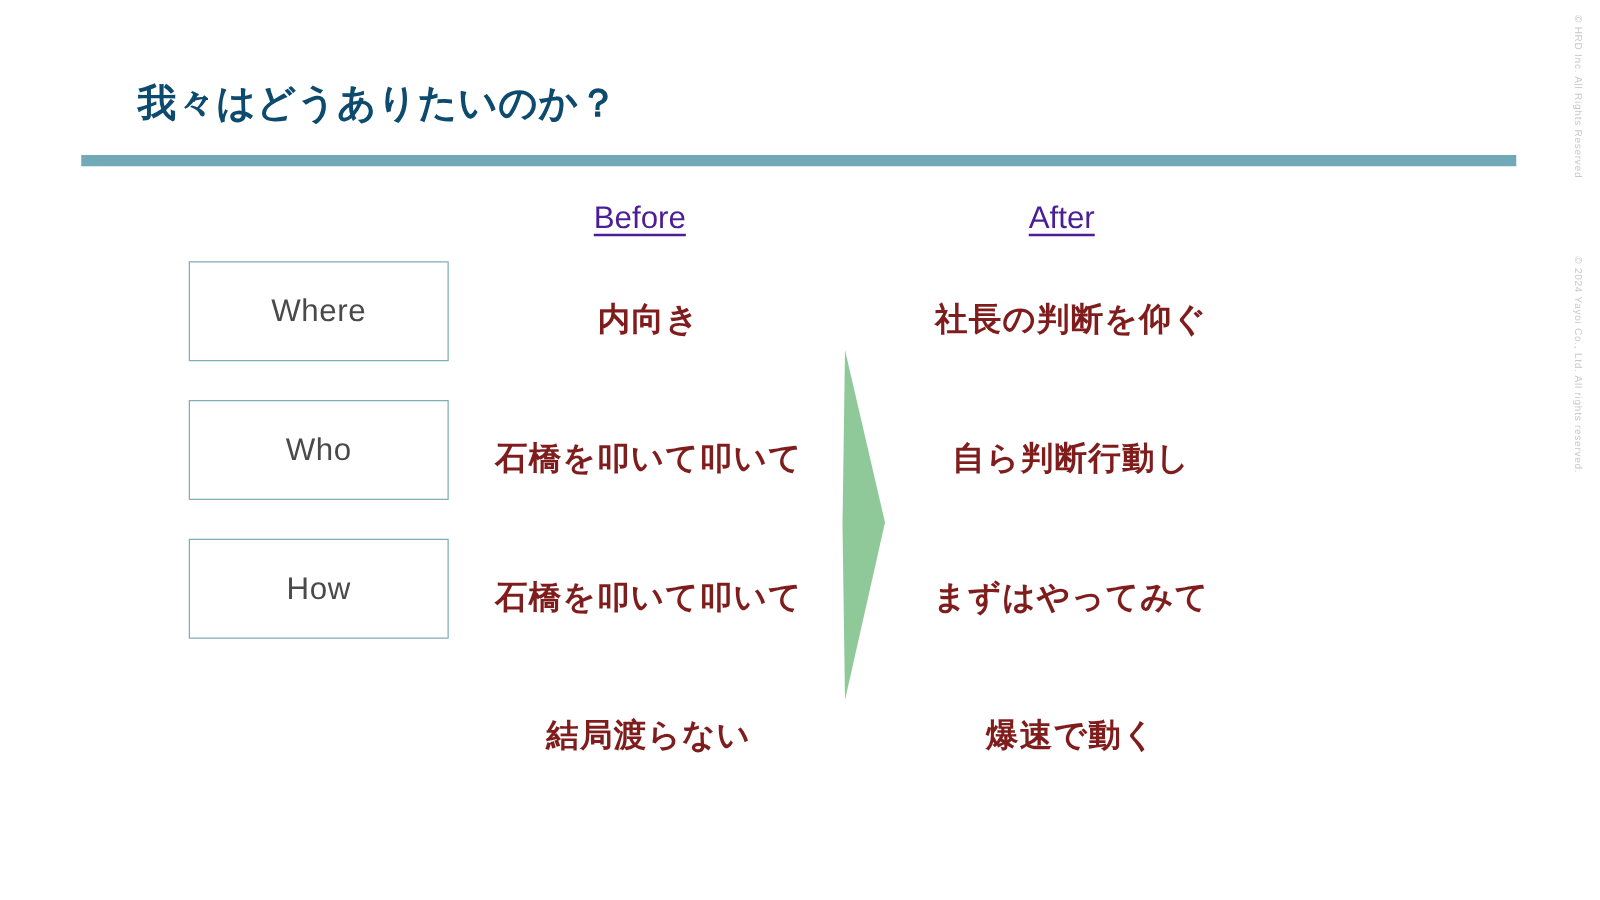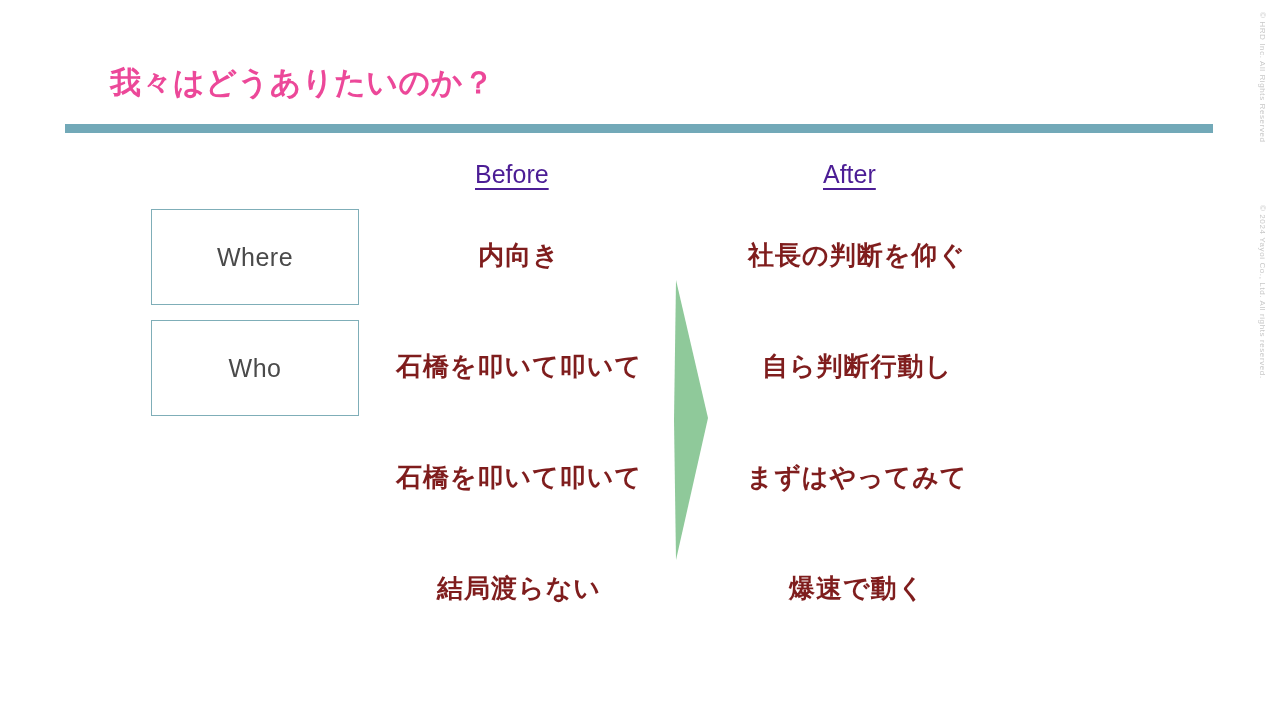--- a/index.html
+++ b/index.html
@@ -86,21 +86,21 @@
     height: 94px;
     margin-bottom: 17px;
   }
   .row:last-child { margin-bottom: 0; }
 
   .label-box {
     position: absolute;
     left: 151px;
     top: 0;
     width: 208px;
-    height: 96px;
+    height: 80px;
     border: 1px solid #7FAEB8;
     background: #ffffff;
     box-sizing: border-box;
   }
   .label-box-text {
     position: absolute;
     left: 0;
     top: 0;
     width: 100%;
     height: 100%;
@@ -165,21 +165,21 @@
     left: 1267px;
     top: 205px;
   }
 </style>
 </head>
 <body>
 
 <div id="slide" style="background: rgb(255, 255, 255);">
 
   <div id="title-block">
-    <div id="slide-title" style="color: #ec4899;">我々はどうありたいのか？</div>
+    <div id="slide-title" style="color: #0c4a6e;">我々はどうありたいのか？</div>
     <div id="title-rule" style="background: rgb(114, 169, 184);"></div>
   </div>
 
   <div id="header-before" class="col-header">Before</div>
   <div id="header-after" class="col-header">After</div>
 
   <div id="matrix">
 
     <div class="row">
       <div class="label-box">
@@ -191,20 +191,23 @@
 
     <div class="row">
       <div class="label-box">
         <div class="label-box-text">Who</div>
       </div>
       <div class="cell cell-before">石橋を叩いて叩いて</div>
       <div class="cell cell-after">自ら判断行動し</div>
     </div>
 
     <div class="row">
+      <div class="label-box">
+        <div class="label-box-text">How</div>
+      </div>
       <div class="cell cell-before">石橋を叩いて叩いて</div>
       <div class="cell cell-after">まずはやってみて</div>
     </div>
 
     <div class="row">
       <div class="cell cell-before">結局渡らない</div>
       <div class="cell cell-after">爆速で動く</div>
     </div>
 
   </div>

